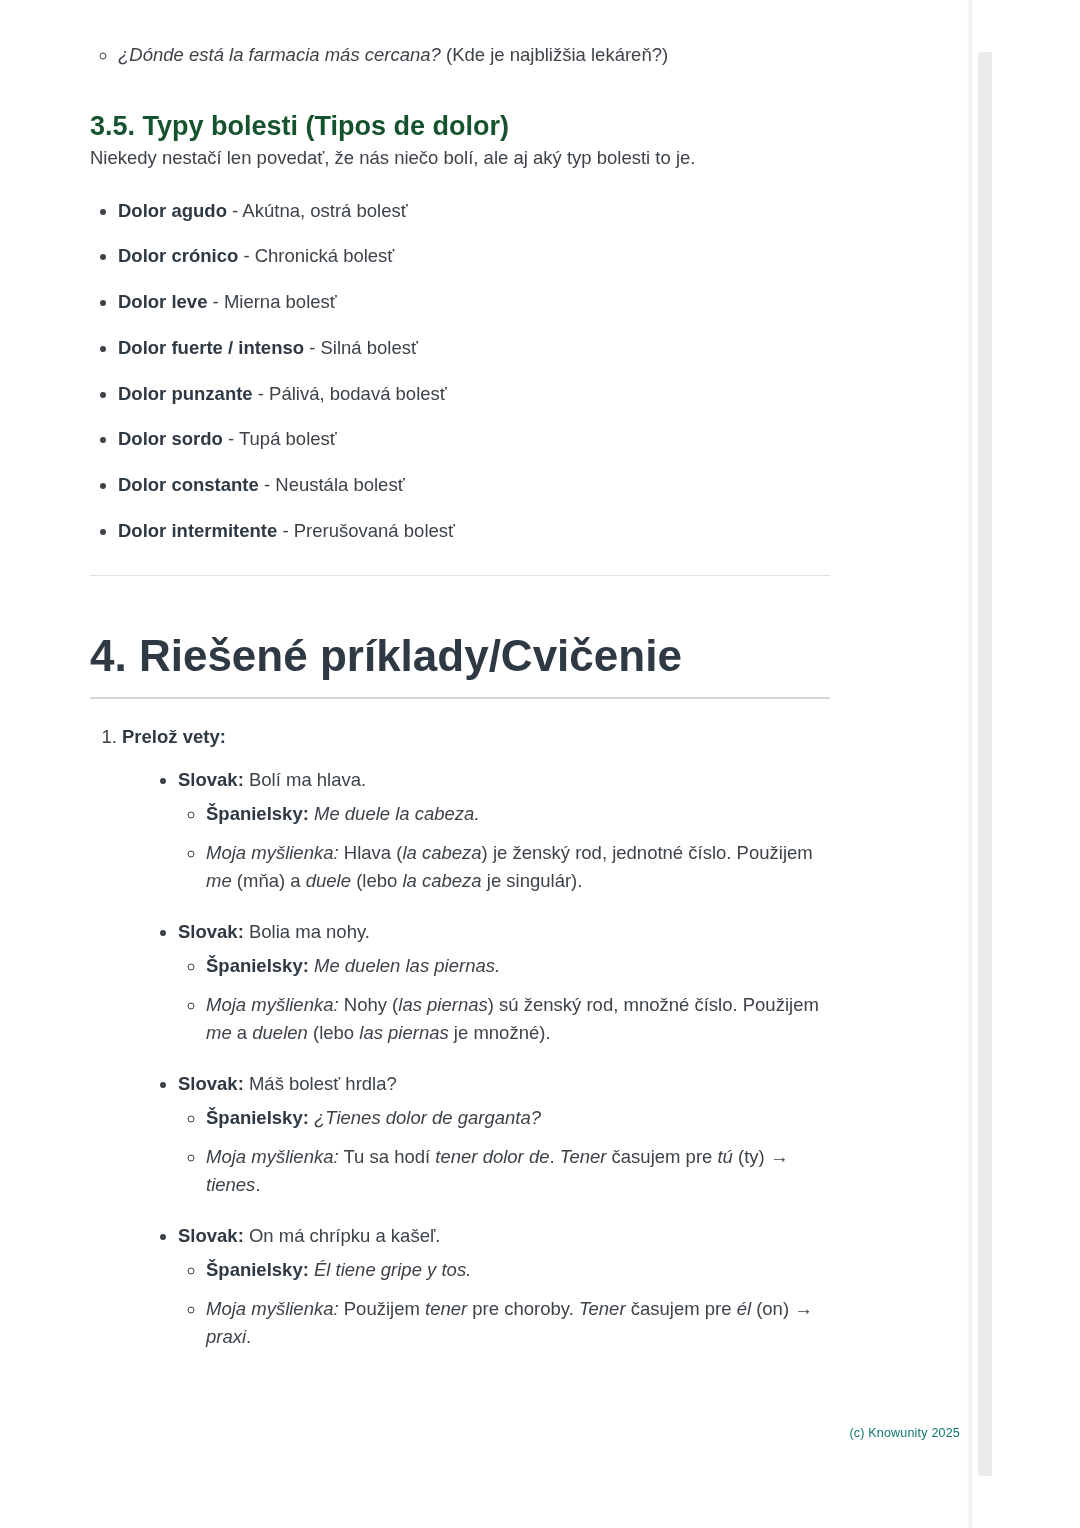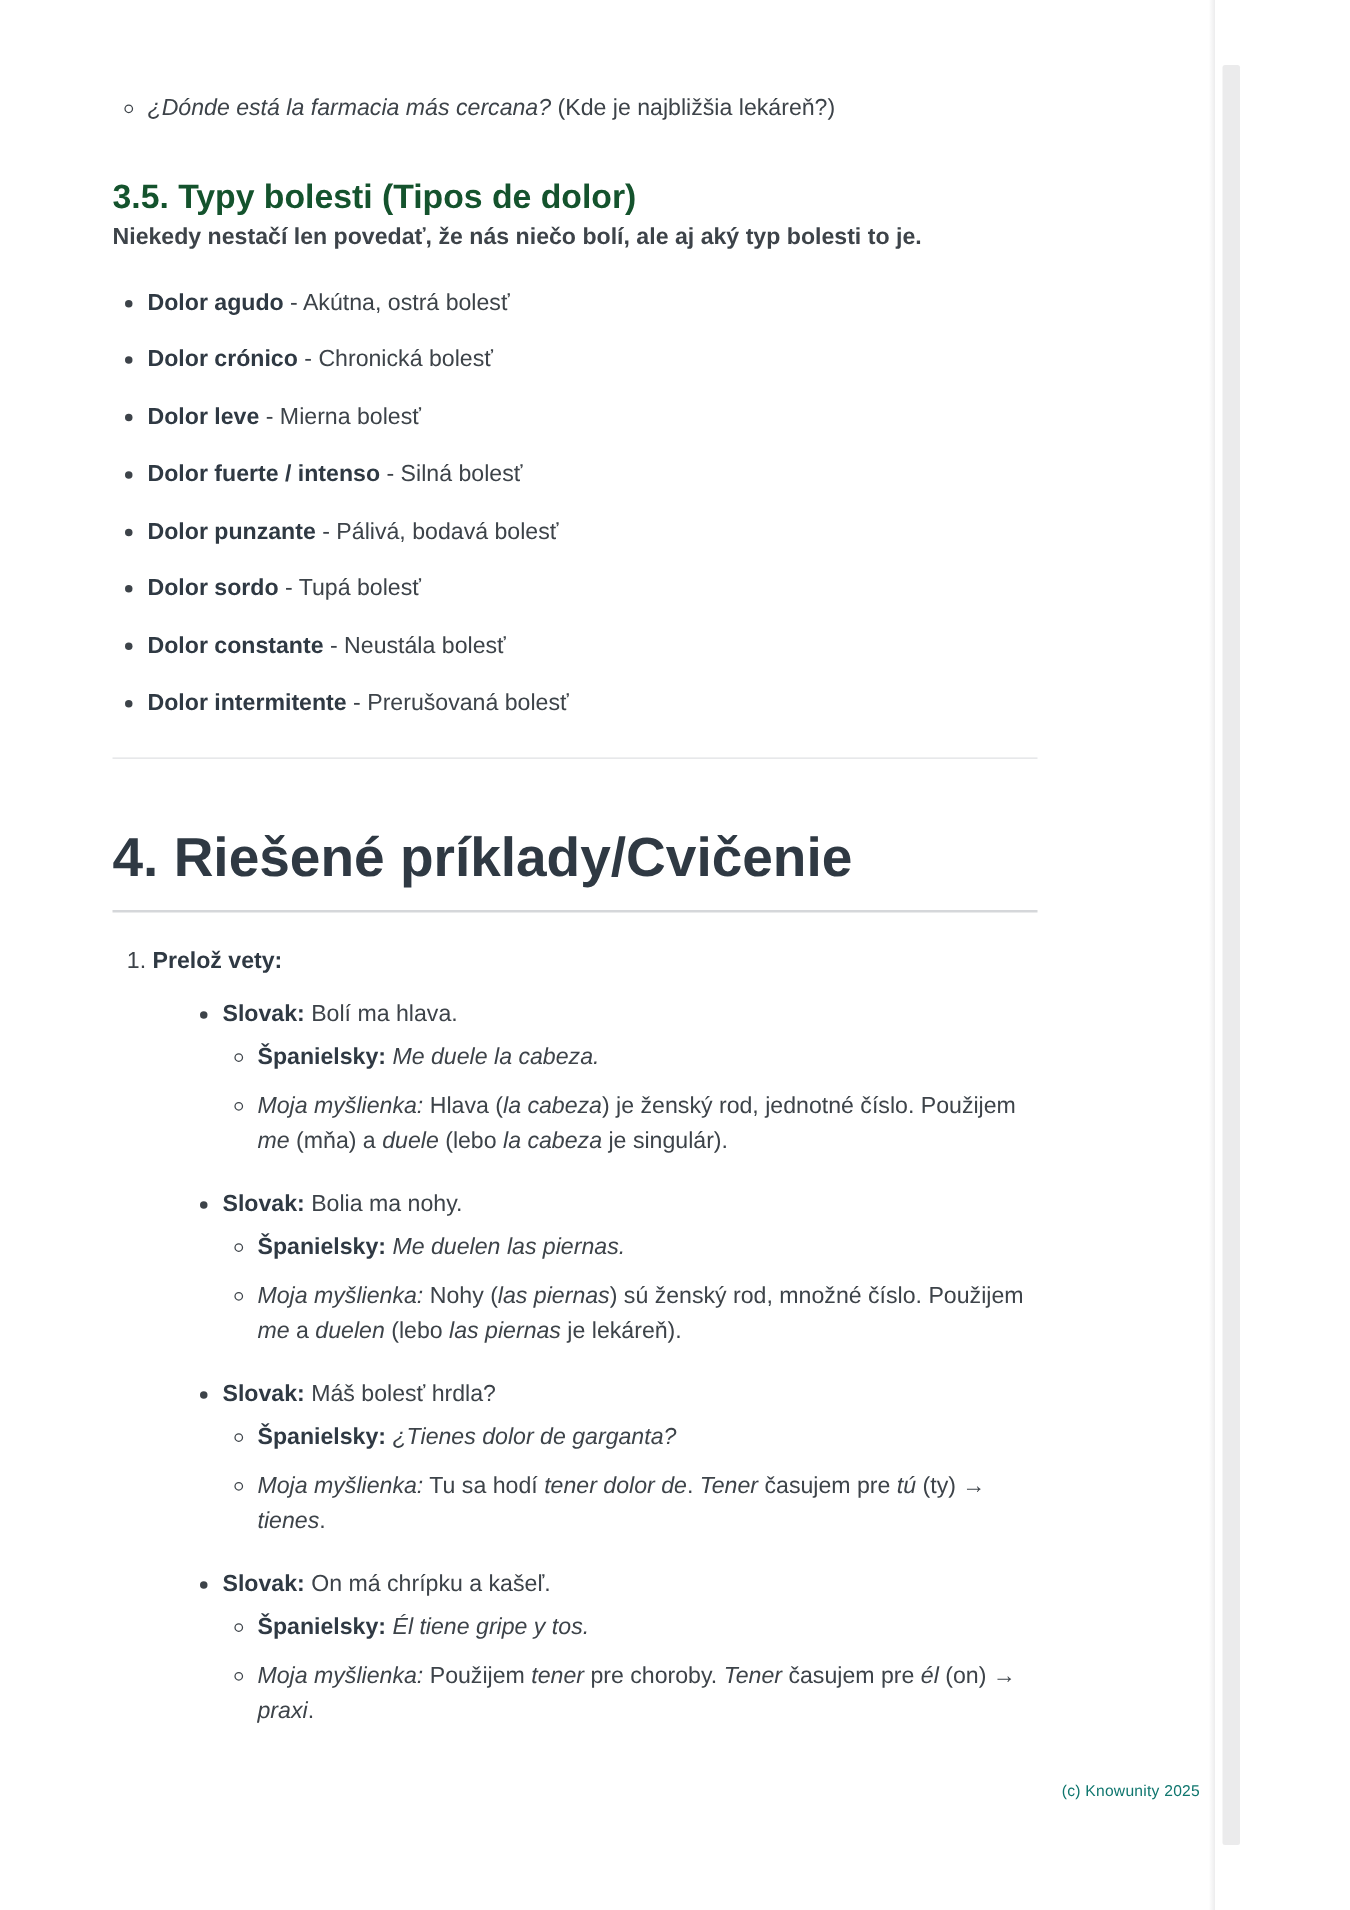--- a/index.html
+++ b/index.html
@@ -69,21 +69,20 @@
     margin: 0;
     padding: 0 0 14px 0;
     line-height: 1.25;
     border-bottom: 2px solid #d5d7da;
   }
   p.para {
     font-size: 18.5px;
     line-height: 1.55;
     color: #3d4349;
     margin: 0;
-    font-weight: bold;
   }
   ul, ol {
     margin: 0;
     padding: 0;
   }
   ul.bullets {
     list-style: disc;
     padding-left: 28px;
   }
   ul.circles {
@@ -110,21 +109,21 @@
   }
   .footer-mark {
     position: absolute;
     right: 120px;
     bottom: 88px;
     font-size: 12.5px;
     color: #0f766e;
     letter-spacing: 0.2px;
   }
   
-  .mt-top { margin-top: 72px; }
+  .mt-top { margin-top: 41px; }
   .mt-6 { margin-top: 6px; }
   .mt-16 { margin-top: 16px; }
   .mt-24 { margin-top: 24px; }
   .mt-30 { margin-top: 30px; }
   .mt-40 { margin-top: 40px; }
   .mt-52 { margin-top: 52px; }
   .li-gap > li { margin-bottom: 18px; }
   .sub-gap > li { margin-bottom: 11px; }
   .grp > li { margin-bottom: 24px; margin-left: 28px; }
 </style>
@@ -197,21 +196,21 @@
           </li>
 
           <li>
             <b>Slovak:</b><span> Bolia ma nohy.</span>
             <ul class="circles sub-gap mt-6">
               <li>
                 <b>Španielsky:</b>
                 <span class="ital">Me duelen las piernas.</span>
               </li>
               <li>
-                <span class="ital">Moja myšlienka:</span><span><span> Nohy (</span><span class="ital">las piernas</span><span>) sú ženský rod, množné číslo. Použijem </span><span class="ital">me</span><span> a </span><span class="ital">duelen</span><span> (lebo </span><span class="ital">las piernas</span><span> je lekáreň).</span></span>
+                <span class="ital">Moja myšlienka:</span><span><span> Nohy (</span><span class="ital">las piernas</span><span>) sú ženský rod, množné číslo. Použijem </span><span class="ital">me</span><span> a </span><span class="ital">duelen</span><span> (lebo </span><span class="ital">las piernas</span><span> je množné).</span></span>
               </li>
             </ul>
           </li>
 
           <li>
             <b>Slovak:</b><span> Máš bolesť hrdla?</span>
             <ul class="circles sub-gap mt-6">
               <li>
                 <b>Španielsky:</b>
                 <span class="ital">¿Tienes dolor de garganta?</span>

